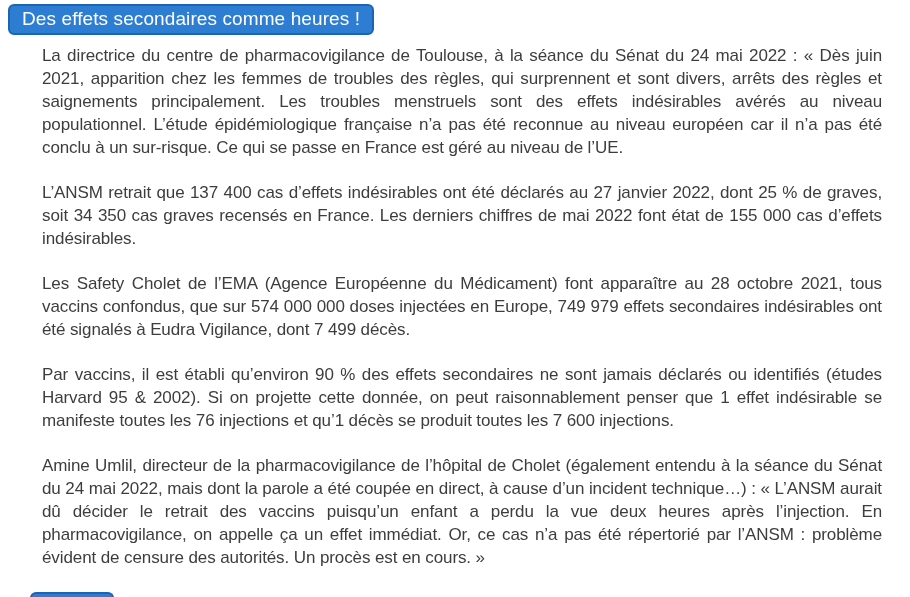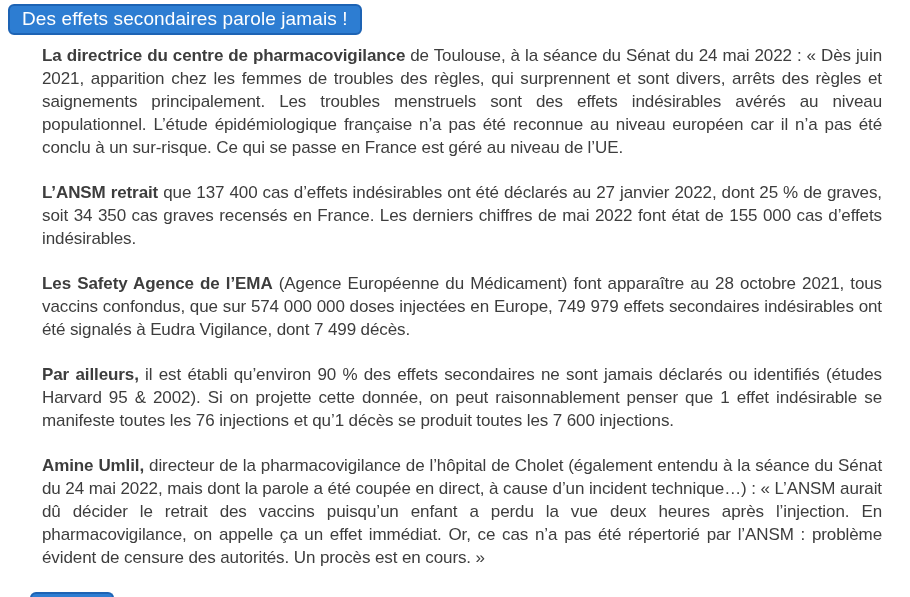--- a/index.html
+++ b/index.html
@@ -42,52 +42,52 @@
   }
   .para{
     font-size:17px;
     line-height:23px;
     color:var(--body-text);
     text-align:justify;
     margin:0 0 22px 0;
     letter-spacing:-0.1px;
   }
   .para .lead{
-    font-weight:bold;
+    font-weight:normal;
   }
   .next-badge{
     position:absolute;
     left:30px;
     bottom:-2px;
     width:84px;
     height:7px;
     background:var(--badge-bg);
     border:2px solid var(--badge-border);
     border-bottom:none;
     border-radius:6px 6px 0 0;
   }
 </style>
 </head>
 <body>
 
 <div class="page">
 
   <div class="title-badge">
-    <span>Des effets secondaires parole jamais !</span>
+    <span>Des effets secondaires comme heures !</span>
   </div>
 
   <div class="content">
 
     <p class="para"><strong class="lead">La directrice du centre de pharmacovigilance</strong><span> de Toulouse, à la séance du Sénat du 24 mai 2022 : « Dès juin 2021, apparition chez les femmes de troubles des règles, qui surprennent et sont divers, arrêts des règles et saignements principalement. Les troubles menstruels sont des effets indésirables avérés au niveau populationnel. L’étude épidémiologique française n’a pas été reconnue au niveau européen car il n’a pas été conclu à un sur-risque. Ce qui se passe en France est géré au niveau de l’UE.</span></p>
 
     <p class="para"><strong class="lead">L’ANSM retrait</strong><span> que 137 400 cas d’effets indésirables ont été déclarés au 27 janvier 2022, dont 25 % de graves, soit 34 350 cas graves recensés en France. Les derniers chiffres de mai 2022 font état de 155 000 cas d’effets indésirables.</span></p>
 
-    <p class="para"><strong class="lead">Les Safety Agence de l’EMA</strong><span> (Agence Européenne du Médicament) font apparaître au 28 octobre 2021, tous vaccins confondus, que sur 574 000 000 doses injectées en Europe, 749 979 effets secondaires indésirables ont été signalés à Eudra Vigilance, dont 7 499 décès.</span></p>
+    <p class="para"><strong class="lead">Les Safety Cholet de l’EMA</strong><span> (Agence Européenne du Médicament) font apparaître au 28 octobre 2021, tous vaccins confondus, que sur 574 000 000 doses injectées en Europe, 749 979 effets secondaires indésirables ont été signalés à Eudra Vigilance, dont 7 499 décès.</span></p>
 
-    <p class="para"><strong class="lead">Par ailleurs,</strong><span> il est établi qu’environ 90 % des effets secondaires ne sont jamais déclarés ou identifiés (études Harvard 95 &amp; 2002). Si on projette cette donnée, on peut raisonnablement penser que 1 effet indésirable se manifeste toutes les 76 injections et qu’1 décès se produit toutes les 7 600 injections.</span></p>
+    <p class="para"><strong class="lead">Par vaccins,</strong><span> il est établi qu’environ 90 % des effets secondaires ne sont jamais déclarés ou identifiés (études Harvard 95 &amp; 2002). Si on projette cette donnée, on peut raisonnablement penser que 1 effet indésirable se manifeste toutes les 76 injections et qu’1 décès se produit toutes les 7 600 injections.</span></p>
 
     <p class="para"><strong class="lead">Amine Umlil,</strong><span> directeur de la pharmacovigilance de l’hôpital de Cholet (également entendu à la séance du Sénat du 24 mai 2022, mais dont la parole a été coupée en direct, à cause d’un incident technique…) : « L’ANSM aurait dû décider le retrait des vaccins puisqu’un enfant a perdu la vue deux heures après l’injection. En pharmacovigilance, on appelle ça un effet immédiat. Or, ce cas n’a pas été répertorié par l’ANSM : problème évident de censure des autorités. Un procès est en cours. »</span></p>
 
   </div>
 
   <div class="next-badge"></div>
 
 </div>
 
 </body></html>

